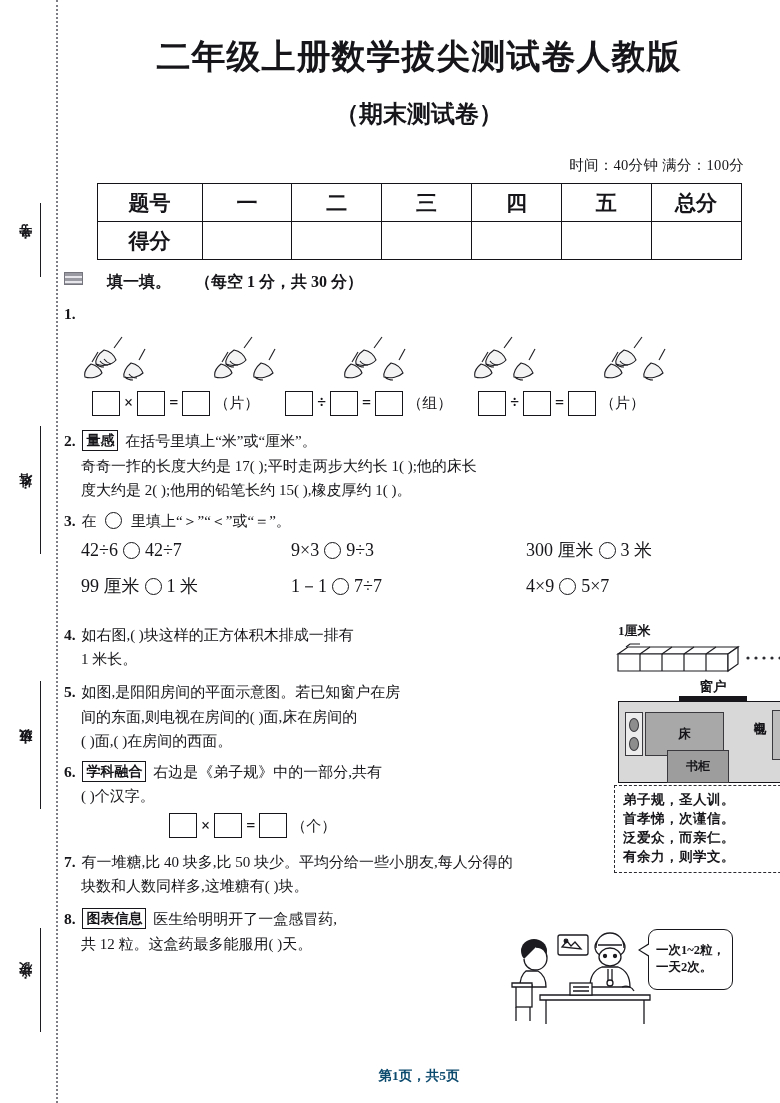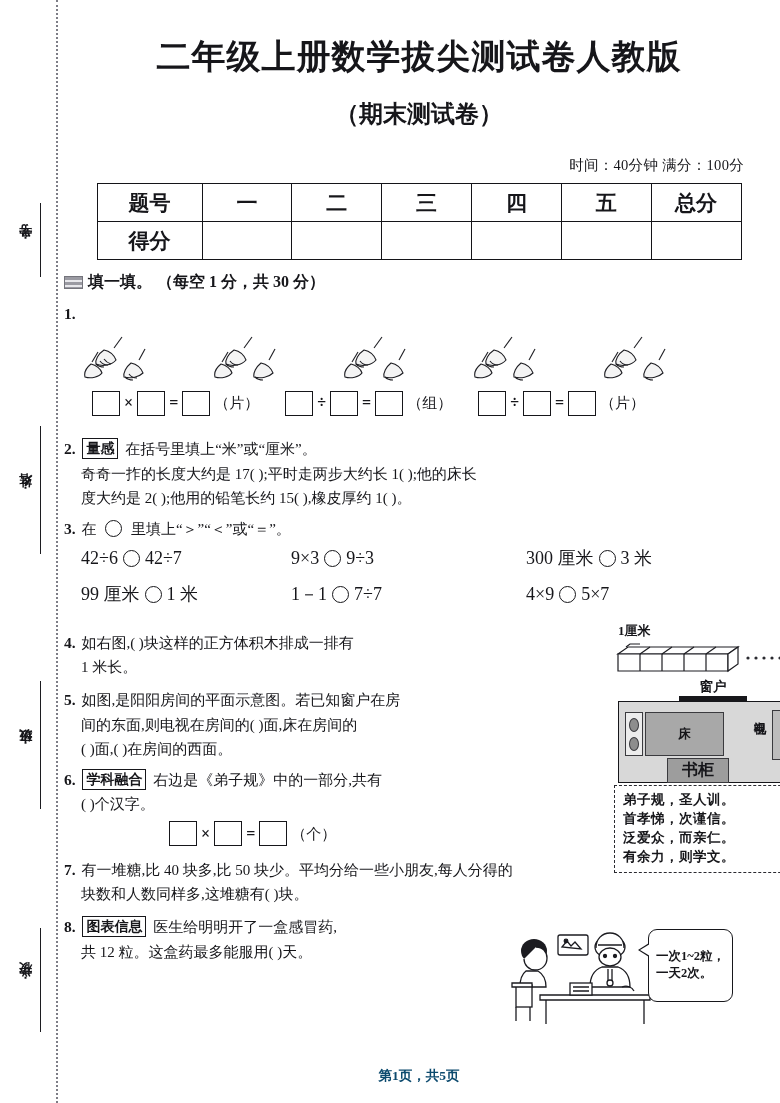--- a/index.html
+++ b/index.html
@@ -67,21 +67,21 @@
     border:1.3px solid #141418;
     height:38px;
     text-align:center;
     font-size:21px; font-weight:700;
     font-family:"DejaVu Serif","Liberation Serif",serif;
   }
   .score-table td.head-cell { width:105px; }
 
   
   .section-head {
-    display:flex; align-items:center; gap:5px;
+    display:flex; align-items:flex-start; gap:24px;
     margin:12px 16px 2px 6px;
     font-size:16px; font-weight:700;
   }
   .sec-icon {
     width:19px; height:13px; flex:none;
     background:
       linear-gradient(to bottom,
         #9a9aa2 0 3px, #e8e8ec 3px 5px,
         #9a9aa2 5px 8px, #e8e8ec 8px 10px,
         #9a9aa2 10px 13px);
@@ -166,45 +166,45 @@
   }
   .room-tv {
     position:absolute; right:6px; top:8px; width:22px; height:50px;
     background:#bdbdbd; border:1.3px solid #3a3a3e;
   }
   .room-tv-label {
     position:absolute; right:32px; top:10px;
     writing-mode:vertical-rl; font-size:12.5px; font-weight:700;
   }
   .room-shelf {
-    position:absolute; left:48px; bottom:-1px; width:62px; height:25px;
+    position:absolute; left:48px; bottom:-1px; width:62px; height:33px;
     background:#9d9d9d; border:1.3px solid #3a3a3e;
     display:flex; align-items:center; justify-content:center;
-    font-size:16px; font-weight:700;
+    font-size:12px; font-weight:700;
   }
 
   
   #poem-figure { left:556px; top:785px; width:192px; }
   .poem-box {
     border:1.6px dashed #2a2a30;
     padding:4px 6px 5px 8px;
     background:#fff;
   }
   .poem-line {
     font-size:13.5px; line-height:1.42; font-weight:700;
     font-family:"DejaVu Serif","Liberation Serif",serif;
     letter-spacing:.5px;
   }
 
   
   #doctor-figure { left:452px; top:925px; width:300px; height:110px; }
   .bubble {
     position:absolute; left:138px; top:4px;
     border:1.5px solid #17171b; border-radius:9px;
-    padding:18px 7px; background:#fff;
+    padding:12px 7px; background:#fff;
     font-size:12.5px; line-height:1.38; font-weight:700;
   }
   .bubble:after {
     content:""; position:absolute; left:-9px; top:14px;
     border-top:6px solid transparent; border-bottom:6px solid transparent;
     border-right:10px solid #fff;
   }
   .bubble:before {
     content:""; position:absolute; left:-11px; top:13px;
     border-top:7px solid transparent; border-bottom:7px solid transparent;
@@ -374,21 +374,21 @@
         <span class="blank-box"></span>
         <span class="op">÷</span>
         <span class="blank-box"></span>
         <span class="op">=</span>
         <span class="blank-box"></span>
         <span class="unit">（片）</span>
       </span>
     </div>
   </div>
 
-  <div class="q" style="margin-top:20px;">
+  <div class="q" style="margin-top:12px;">
     <span class="q-num">2.</span>
     <span class="tag">量感</span>
     <span>在括号里填上“米”或“厘米”。</span>
     <div class="q-indent">奇奇一拃的长度大约是 17(        );平时走两步大约长 1(        );他的床长</div>
     <div class="q-indent">度大约是 2(        );他用的铅笔长约 15(        ),橡皮厚约 1(        )。</div>
   </div>
 
   <div class="q" style="margin-top:6px;">
     <span class="q-num">3.</span>
     <span>在</span>

